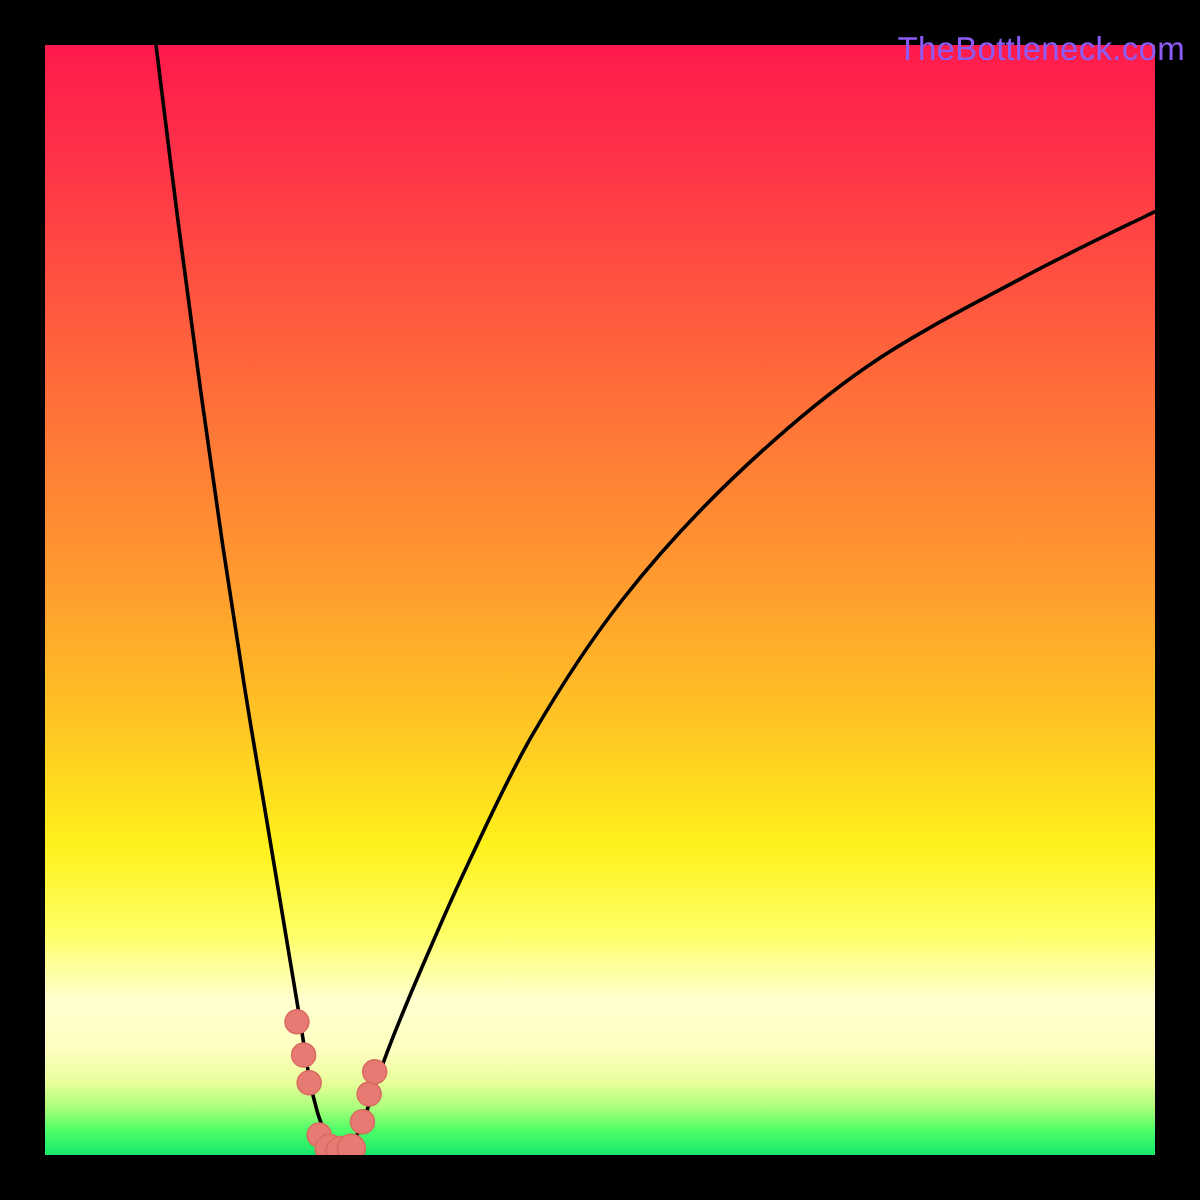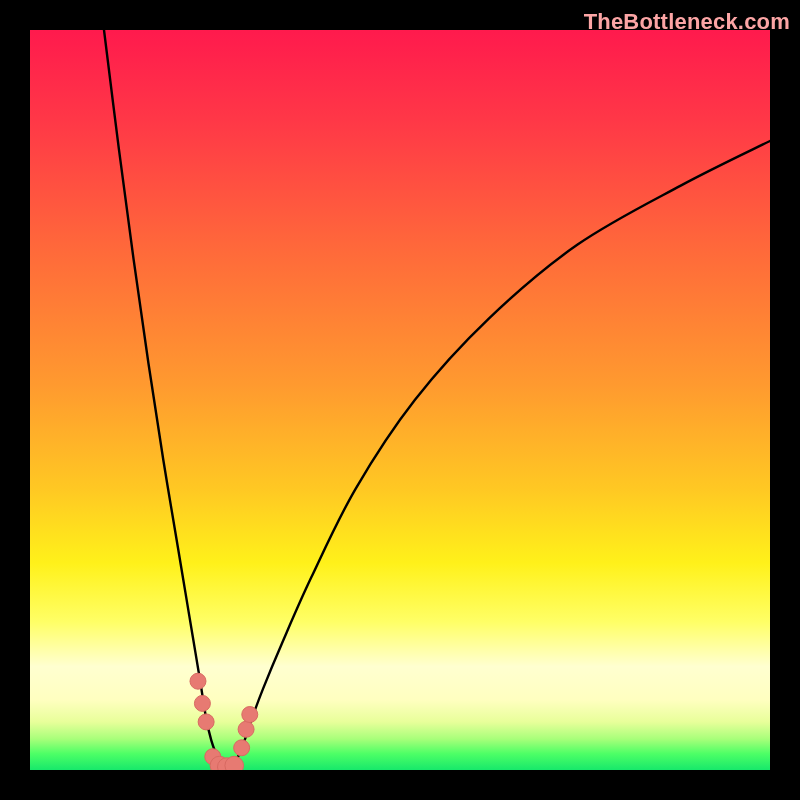--- a/index.html
+++ b/index.html
@@ -37,25 +37,25 @@
   svg.curves {
     position: absolute;
     left: 0;
     top: 0;
     width: 740px;
     height: 740px;
     overflow: visible;
   }
   .watermark {
     position: absolute;
-    top: 9px;
+    top: 20px;
     right: 10px;
-    color: #fca5a5;
+    color: #8b5cf6;
     font-size: 22px;
-    font-weight: 700;
+    font-weight: 400;
     letter-spacing: 0.2px;
   }
 </style>
 </head>
 <body>
 
 <div class="frame">
   <div class="plot">
     <svg class="gradient" viewBox="0 0 740 740" preserveAspectRatio="none">
       <defs>

